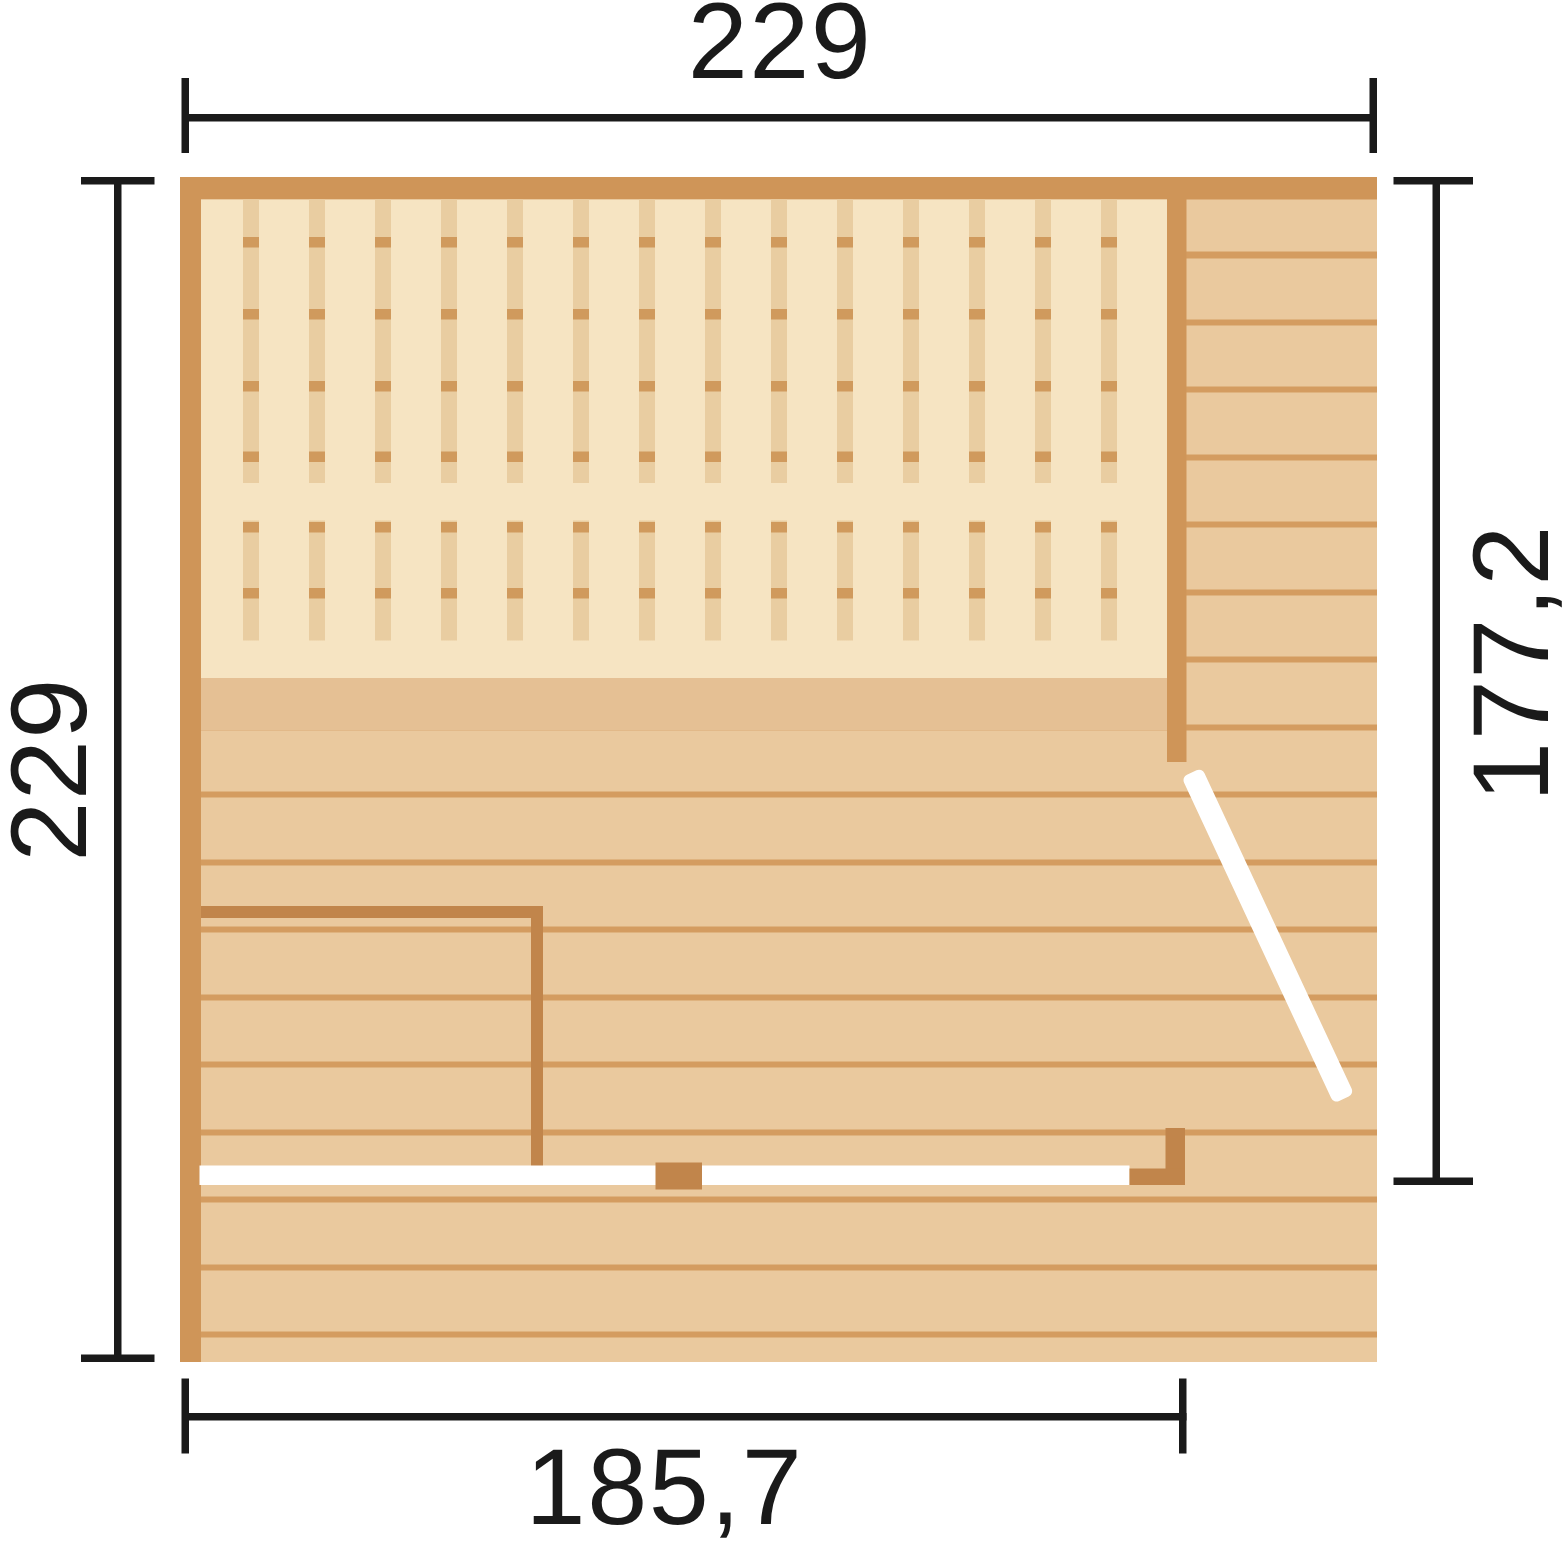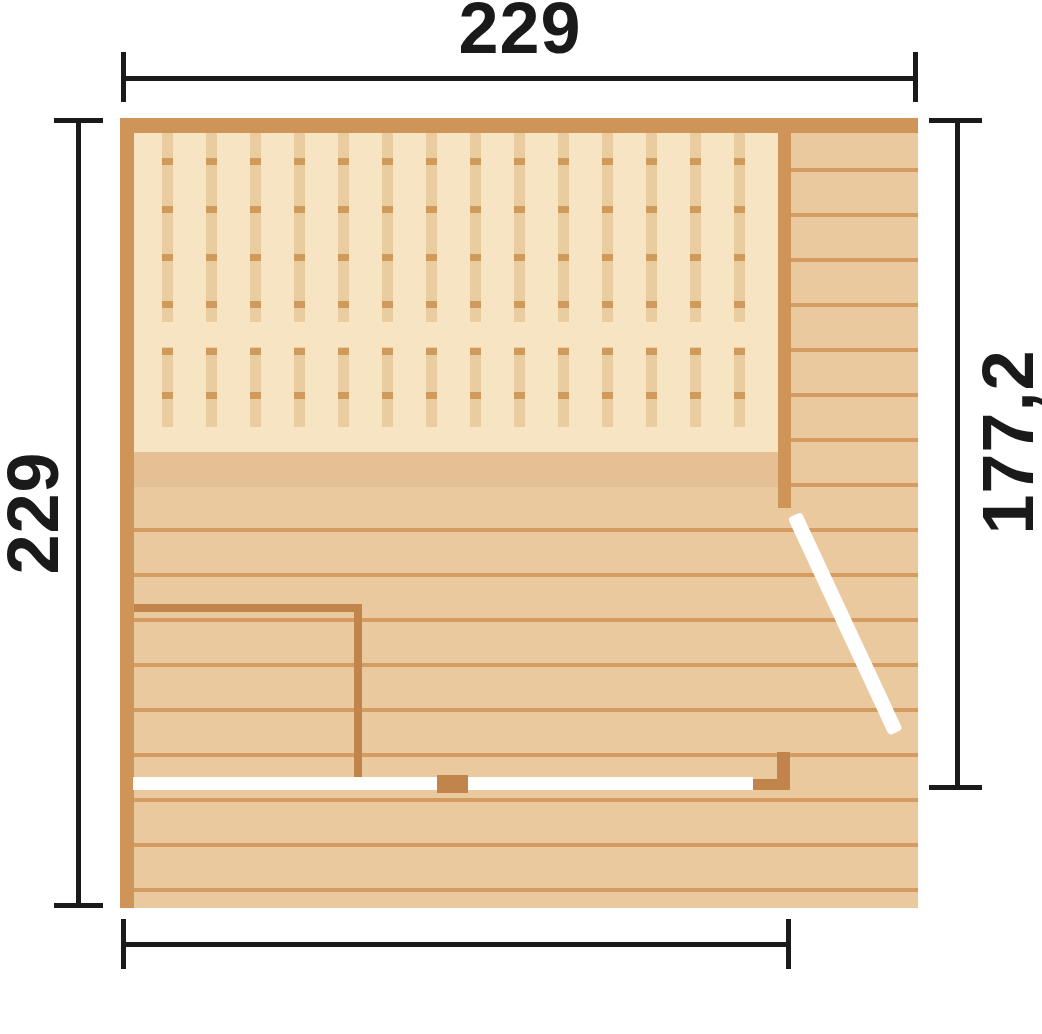--- a/index.html
+++ b/index.html
@@ -3,21 +3,21 @@
 <meta charset="utf-8">
 <style>
   :root{
     --background:#ffffff; --wall:#cf9558; --wall-dark:#c1854b;
     --floor:#eac99e; --floor-line:#d49c60; --floor-dark:#e5c094;
     --bench-bg:#f6e4c2; --bench-slat:#e9cda1; --bench-tick:#d09a5d;
     --glass:#ffffff; --dimension:#1a1a1a;
   }
   html,body{margin:0;padding:0;background:var(--background);}
   #stage{position:relative;width:1042px;height:1034px;background:var(--background);
-         font-family:"Liberation Sans", sans-serif;color:var(--dimension);overflow:hidden;font-weight:bold;}
+         font-family:"Liberation Sans", sans-serif;color:var(--dimension);overflow:hidden;}
   .abs{position:absolute;}
 
   
   .floor{left:120px;top:118px;width:798px;height:790px;background-color:var(--floor);
          background-image:repeating-linear-gradient(to bottom,var(--floor-line) 0 4px,transparent 4px 45px);
          background-position:0 5px;}
   .top-wall{left:120px;top:118px;width:798px;height:15px;background:var(--wall);}
   .left-wall{left:120px;top:118px;width:14px;height:790px;background:var(--wall);}
   .bench{left:134px;top:133px;width:644px;height:319px;background:var(--bench-bg);}
   .slats{position:absolute;left:28px;width:583px;
@@ -104,14 +104,15 @@
   <div class="abs dim-label lbl-left">229</div>
 
   <div class="abs dl dim-right-line"></div>
   <div class="abs dl dim-right-t1"></div>
   <div class="abs dl dim-right-t2"></div>
   <div class="abs dim-label lbl-right">177,2</div>
 
   <div class="abs dl dim-bottom-line"></div>
   <div class="abs dl dim-bottom-t1"></div>
   <div class="abs dl dim-bottom-t2"></div>
+  <div class="abs dim-label lbl-bottom">185,7</div>
 
 </div>
 
 </body></html>

